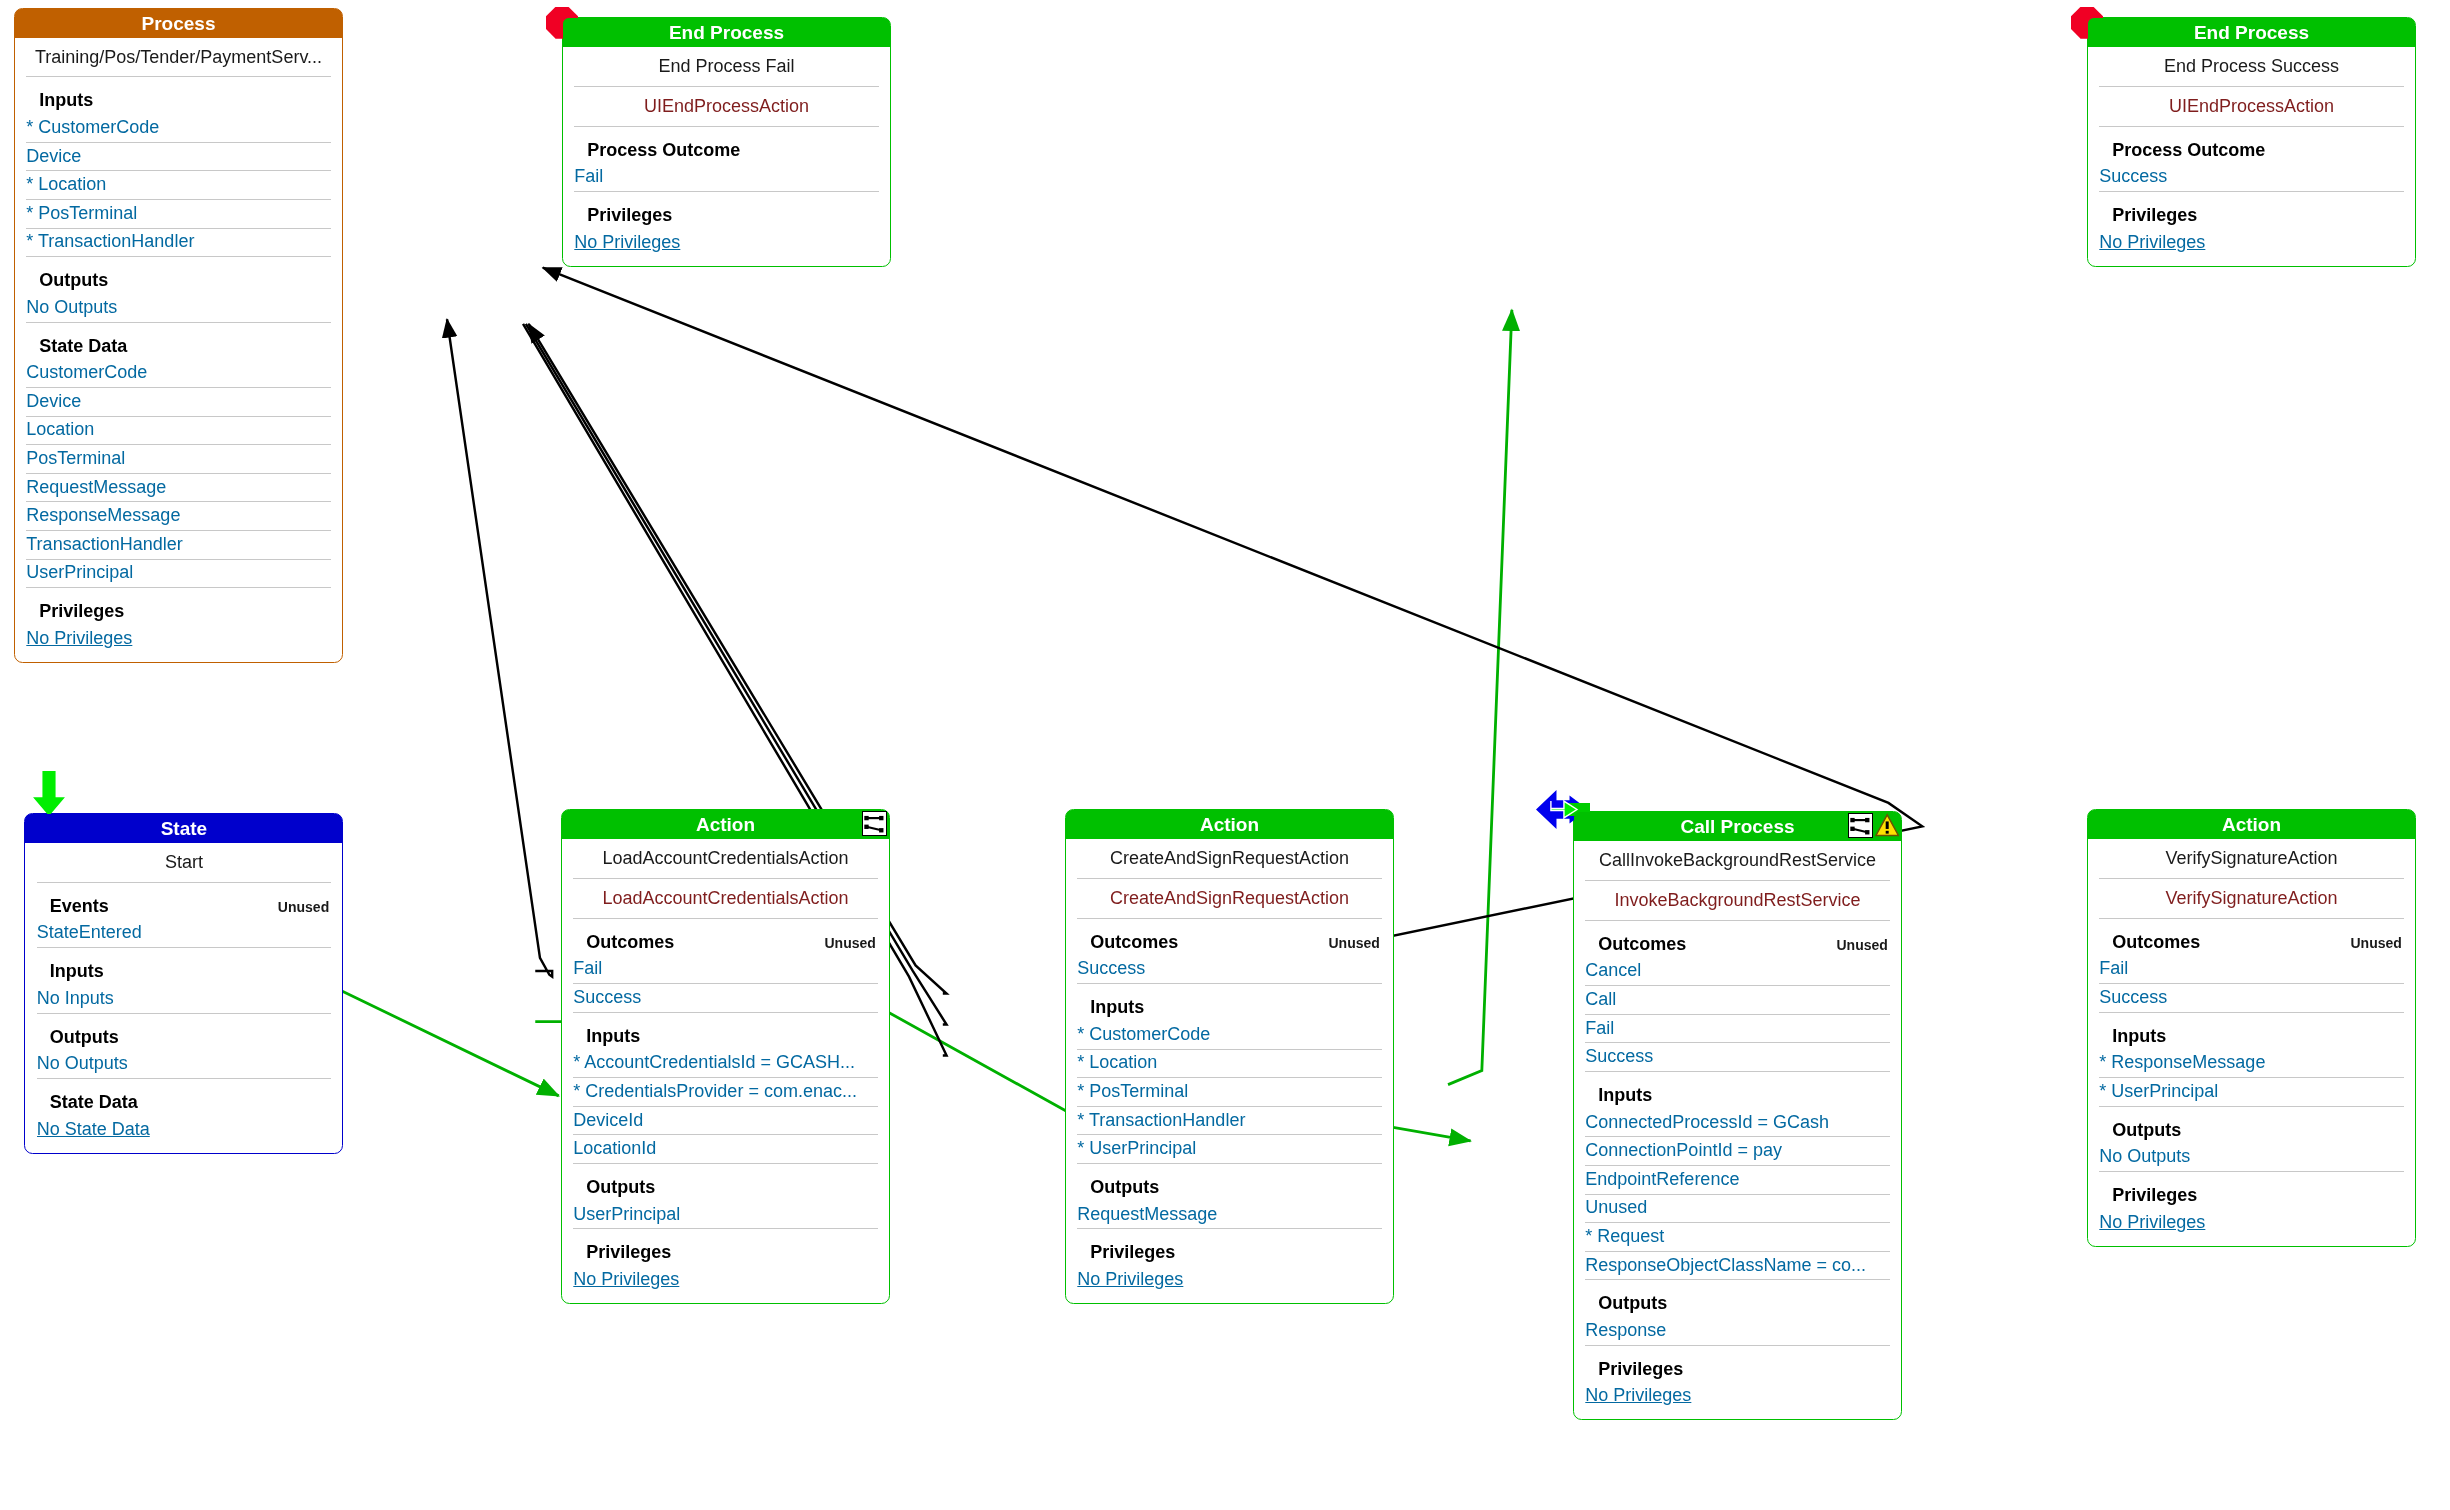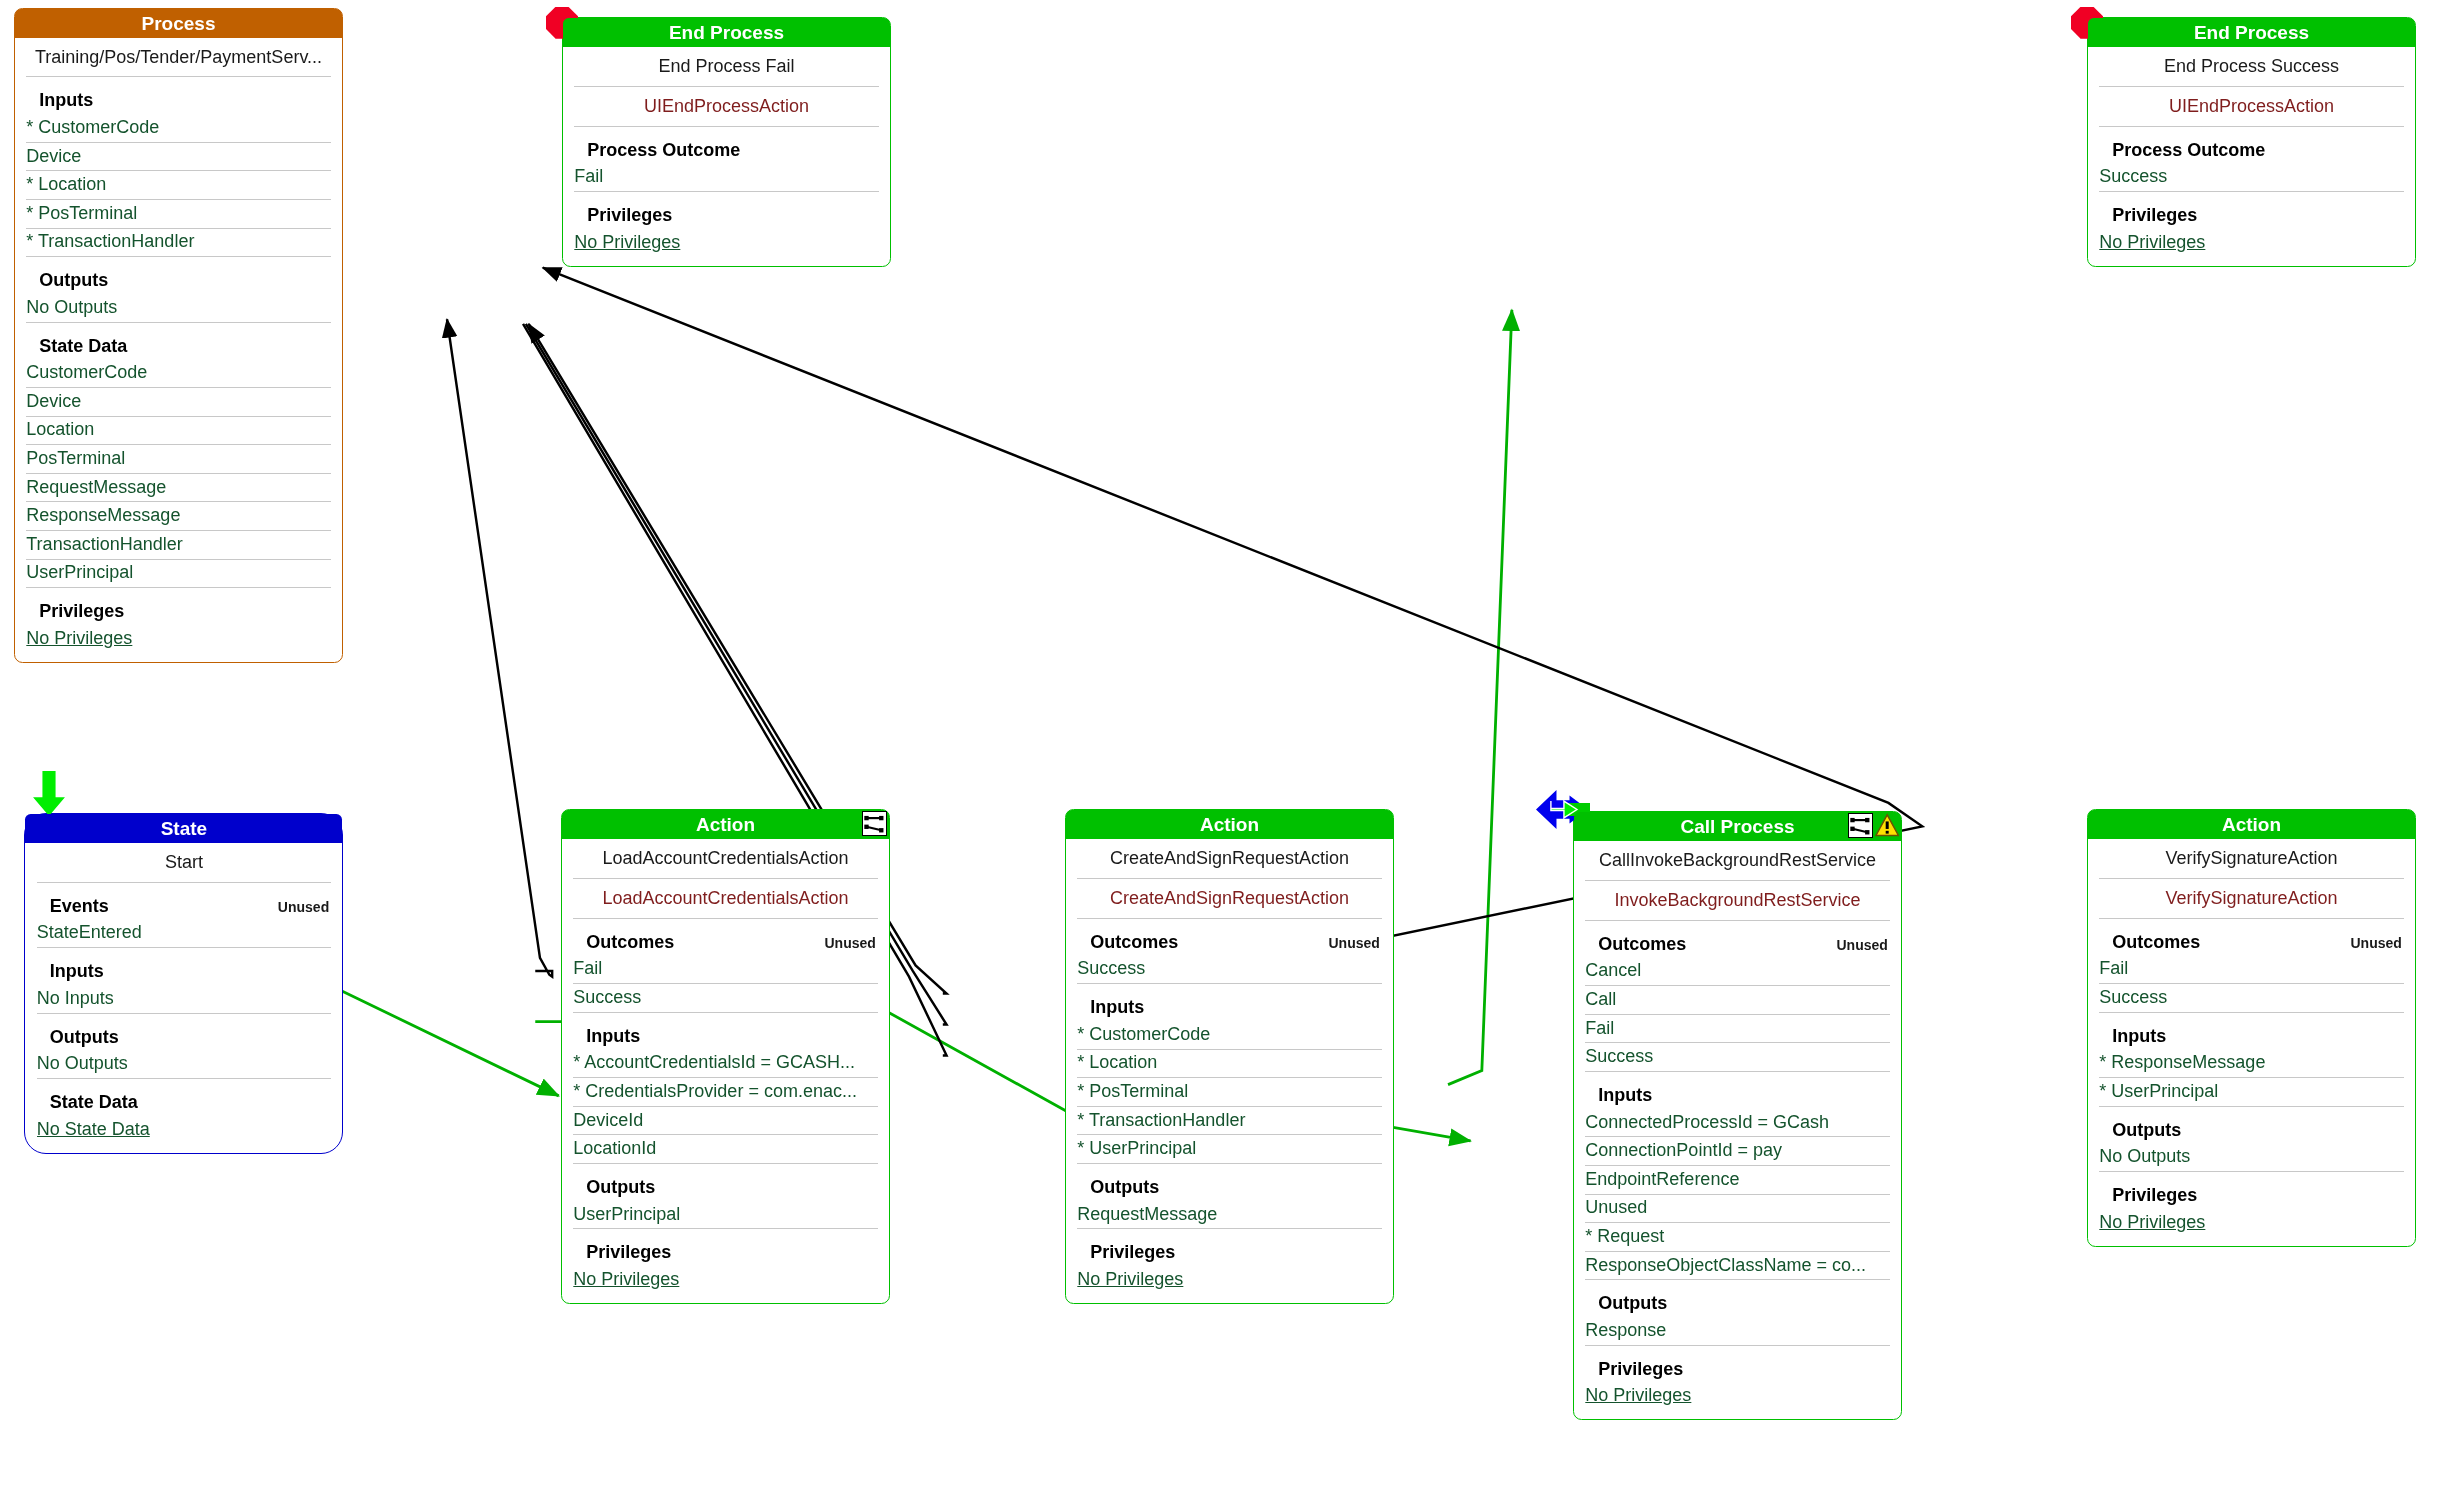--- a/index.html
+++ b/index.html
@@ -12,21 +12,21 @@
 
   .node{
     position:absolute;
     background:#ffffff;
     border:1.9px solid #00c000;
     border-radius:8.5px;
     box-sizing:border-box;
     overflow:visible;
   }
   .node.process{border-color:#c06000;}
-  .node.state{border-color:#0000cc;border-radius:22px;}
+  .node.state{border-color:#0000cc;}
 
   .node-header{
     height:29px;line-height:29px;
     background:#00c000;
     color:#ffffff;
     font-weight:bold;font-size:19px;
     text-align:center;
     border-radius:5.6px 5.6px 0 0;
     position:relative;
   }
@@ -46,21 +46,21 @@
     white-space:nowrap;overflow:hidden;text-overflow:ellipsis;
   }
   .section{
     display:flex;justify-content:space-between;align-items:baseline;
     font-weight:bold;font-size:18px;color:#000;
     padding:13px 0 2.8px 13px;
   }
   .section .sec-label{font-weight:bold;}
   .section .sec-right{font-weight:bold;font-size:14px;color:#1a1a1a;padding-right:1.9px;}
   .row{
-    font-size:18px;color:#14532d;
+    font-size:18px;color:#0369a1;
     padding:2.8px 0 3.8px 0;
     border-bottom:0.9px solid #c8c8c8;
     white-space:nowrap;overflow:hidden;text-overflow:ellipsis;
   }
   .row.plain{border-bottom:none;padding-bottom:1.9px;text-decoration:underline;}
 
   
   .hdr-icons{position:absolute;right:1.9px;top:0.9px;display:flex;gap:1.9px;align-items:center;}
   .icon-link{width:25px;height:25px;background:#ffffff;border:0.9px solid #000;box-sizing:border-box;position:relative;}
   .icon-warn{width:24.4px;height:24.4px;position:relative;}

